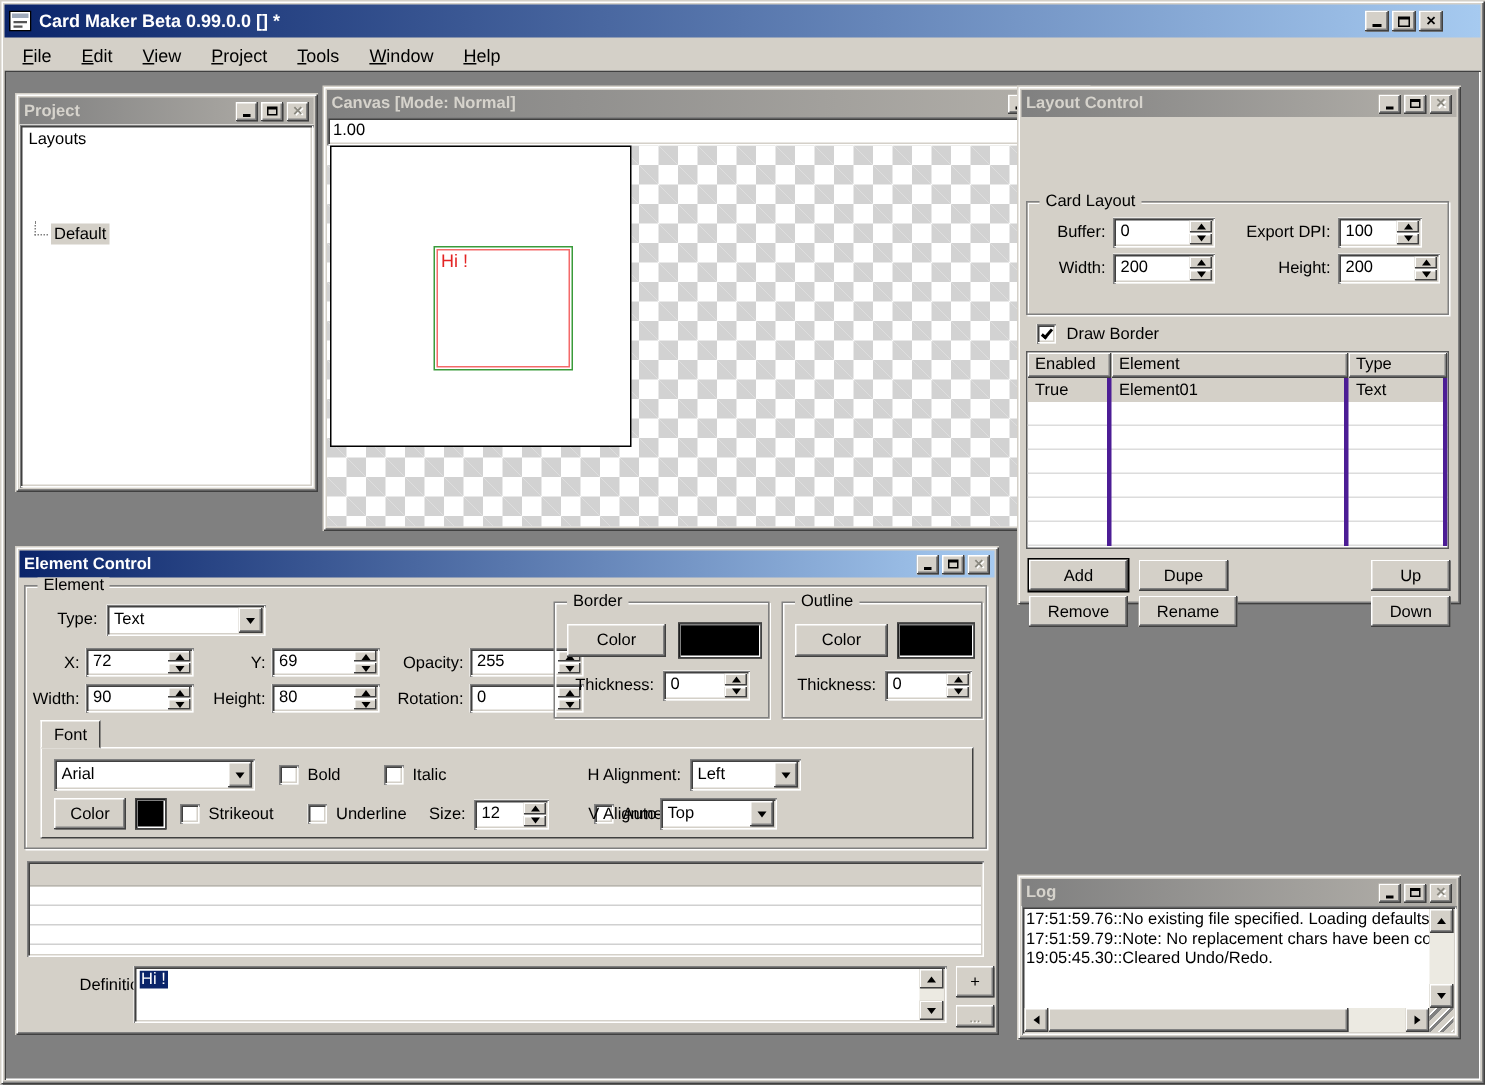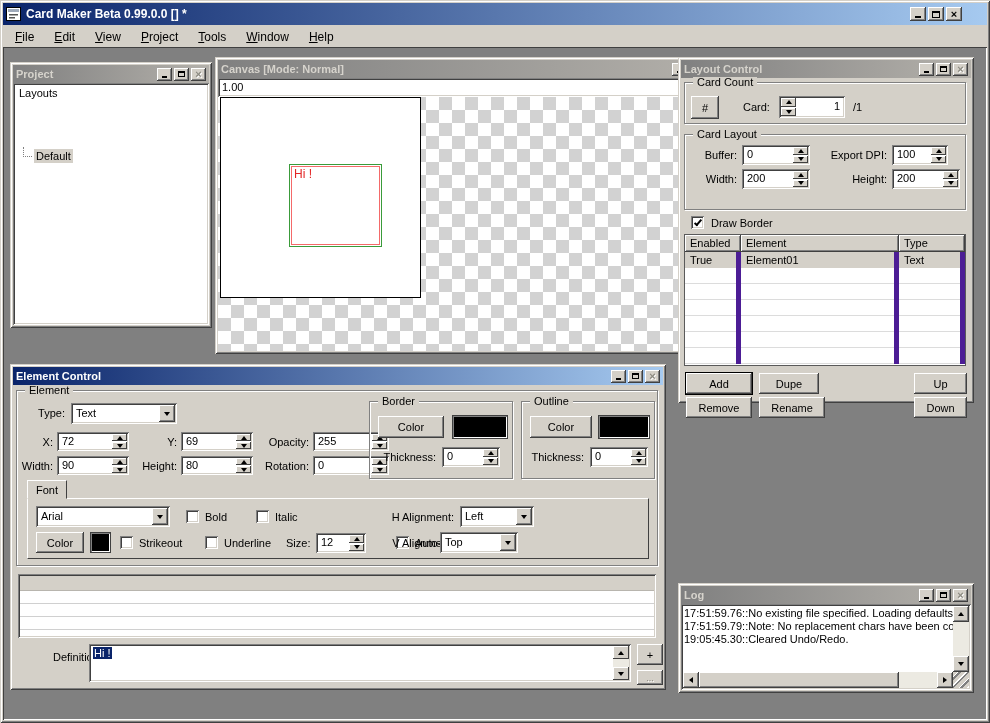--- a/index.html
+++ b/index.html
@@ -87,21 +87,21 @@
       linear-gradient(45deg,#d2d2d2 25%,transparent 25%,transparent 75%,#d2d2d2 75%);
     background-size:26px 26px; background-position:0 0,13px 13px; }
   .card { position:absolute; left:2px; top:0; width:201px; height:201px; background:#fff; border:1px solid #000; }
   .sel-box { position:absolute; left:68px; top:66px; width:93px; height:83px; border:1px solid #3a9b3a; }
   .el-box { position:absolute; inset:1px; border:1px solid #f46a6a; color:#e32424; font-size:12px; padding:0 2px; overflow:hidden; }
   
   .lc-table { position:absolute; background:#fff; border:1px solid #5a5a5a; overflow:hidden; }
   .tr { display:flex; }
   .th { height:17px; padding:2px 5px 0; background:#d4d0c8; white-space:nowrap; overflow:hidden;
     box-shadow: inset -1px -1px 0 #404040, inset 1px 1px 0 #fff, inset -2px -2px 0 #808080; }
-  .td { height:16px; padding:2px 5px 0; border-right:5px solid #4c1d95; white-space:nowrap; overflow:hidden; }
+  .td { height:16px; padding:2px 5px 0; border-right:3px solid #4c1d95; white-space:nowrap; overflow:hidden; }
   .tr.data { background:#d4d0c8; }
   .tr.empty { height:16px; border-bottom:1px solid #dcdcdc; }
   .c1 { width:56px; } .c2 { width:158px; } .c3 { flex:1; }
   
   .tab { position:absolute; background:#d4d0c8; padding:3px 8px 0; height:19px;
     border:1px solid; border-color:#fff #404040 transparent #fff; z-index:2; }
   .tabpanel { position:absolute; border:1px solid; border-color:#fff #404040 #404040 #fff; background:#d4d0c8; }
   
   .elist { position:absolute; background:#fff;
     box-shadow: inset 1px 1px 0 #808080, inset -1px -1px 0 #fff, inset 2px 2px 0 #404040, inset -2px -2px 0 #d4d0c8; }
@@ -236,39 +236,20 @@
         </span>
       <span class="pbtn">
           <span class="g-max"></span>
         </span>
       <span class="pbtn disabled">
           <span class="x-glyph">×</span>
         </span>
     </div>
     <div class="pbody">
 
-      <div class="group" style="left:3px; top:4px; right:5px; height:42px;">
-        <span class="glabel">Card Count</span>
-        <div class="btn" style="left:6px; top:13px; width:28px; height:23px;">
-          <span>#</span>
-        </div>
-        <span class="lbl" style="left:58px; top:18px;">Card:</span>
-        <div class="numbox" style="left:94px; top:13px; width:66px; height:22px;">
-          <div class="nfield" style="padding:4px 5px 0 20px; text-align:right;">1</div>
-          <div class="spin left">
-            <span class="spinbtn">
-                <span class="tri-up"></span>
-              </span>
-            <span class="spinbtn">
-                <span class="tri-dn"></span>
-              </span>
-          </div>
-        </div>
-        <span class="lbl" style="left:168px; top:18px;">/1</span>
-      </div>
 
       <div class="group" style="left:3px; top:56px; right:5px; height:76px;">
         <span class="glabel">Card Layout</span>
         <span class="lbl r" style="left:2px; top:14px; width:50px;">Buffer:</span>
         <div class="numbox" style="left:57px; top:10px; width:68px; height:20px;">
           <div class="nfield">0</div>
           <div class="spin">
             <span class="spinbtn">
                 <span class="tri-up"></span>
               </span>

